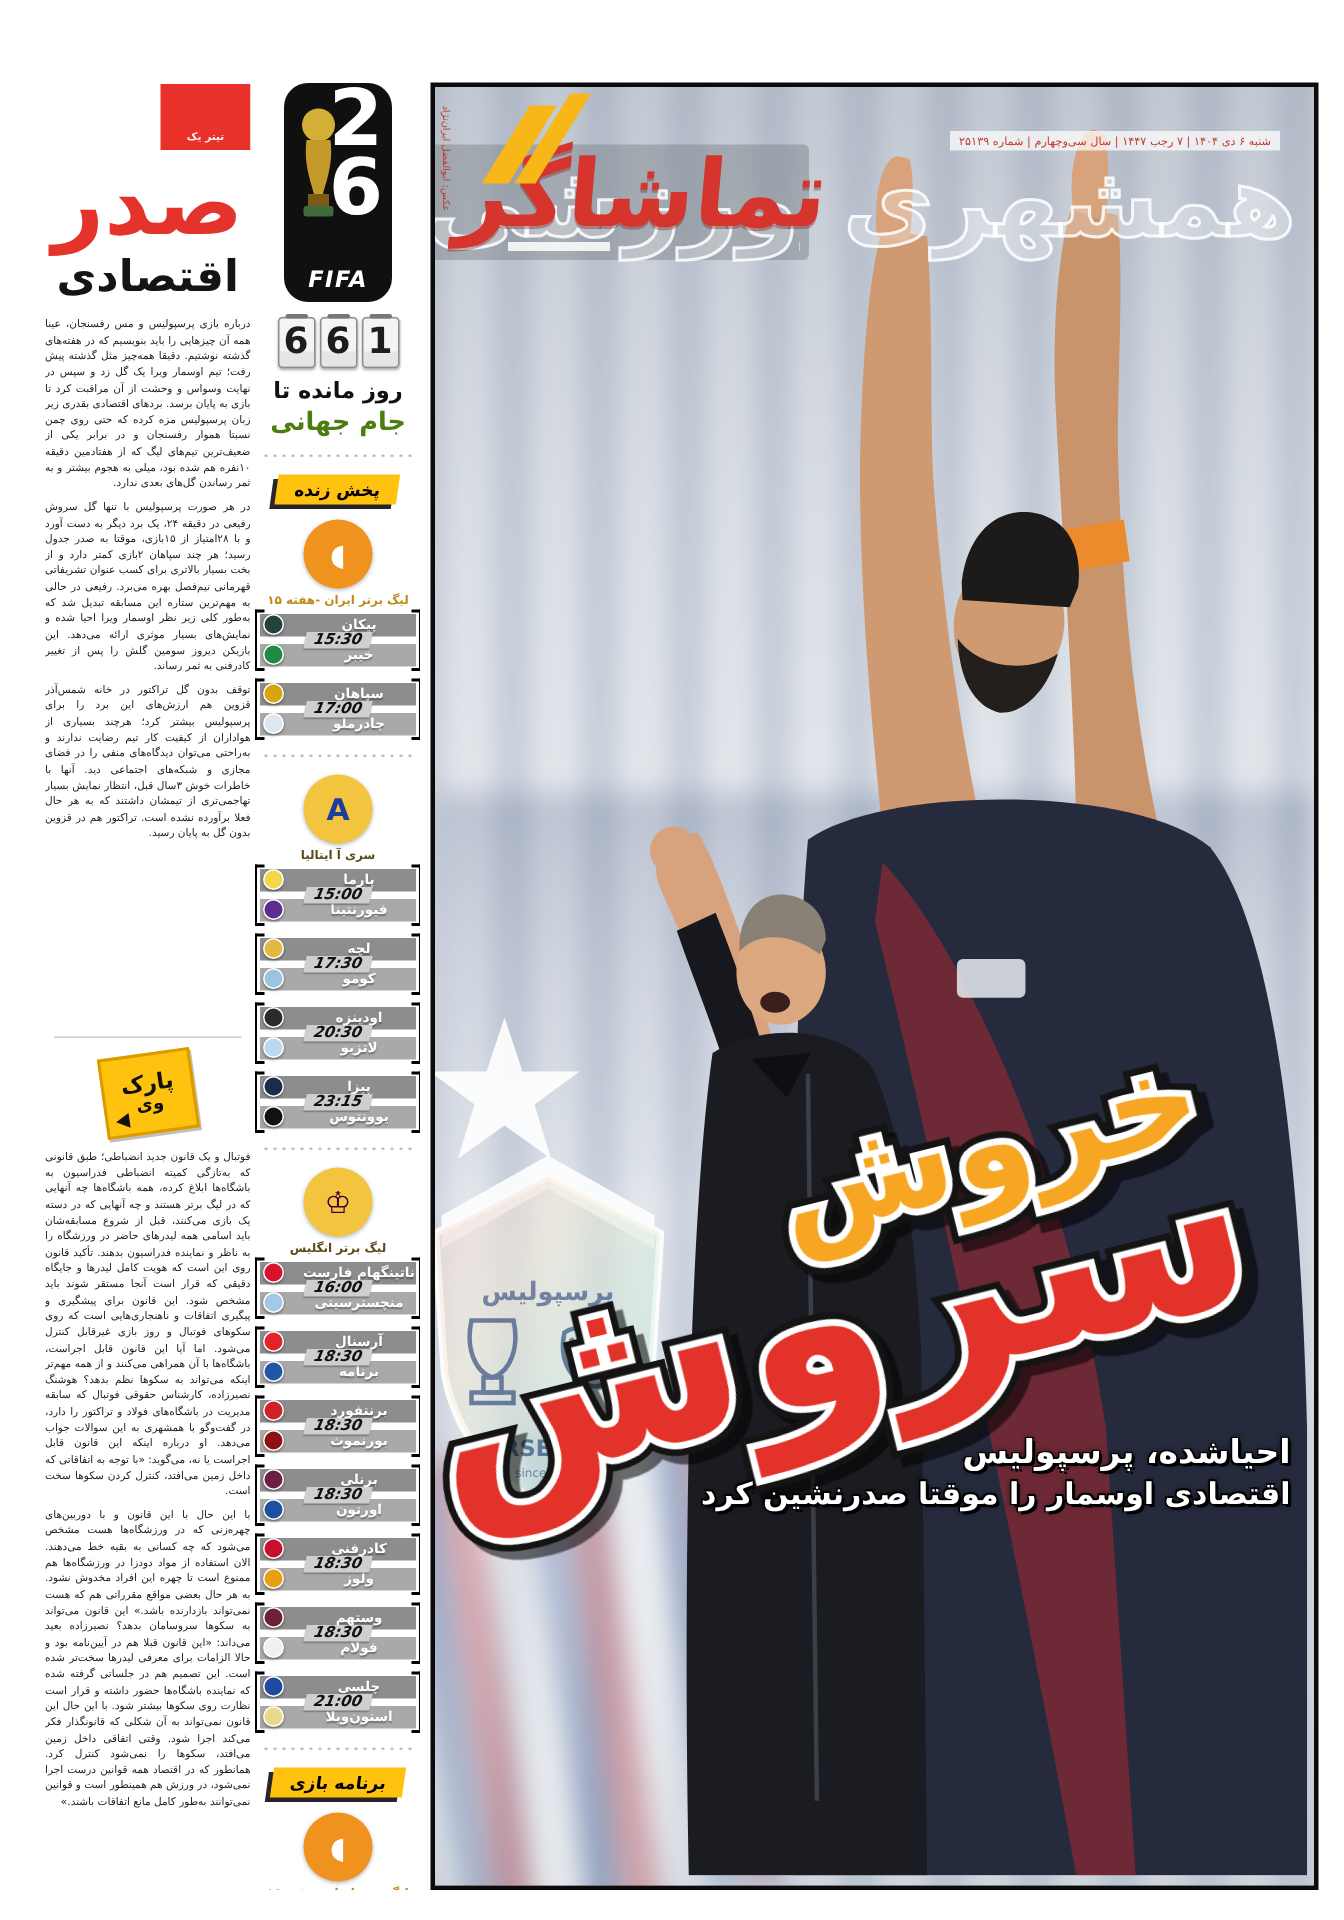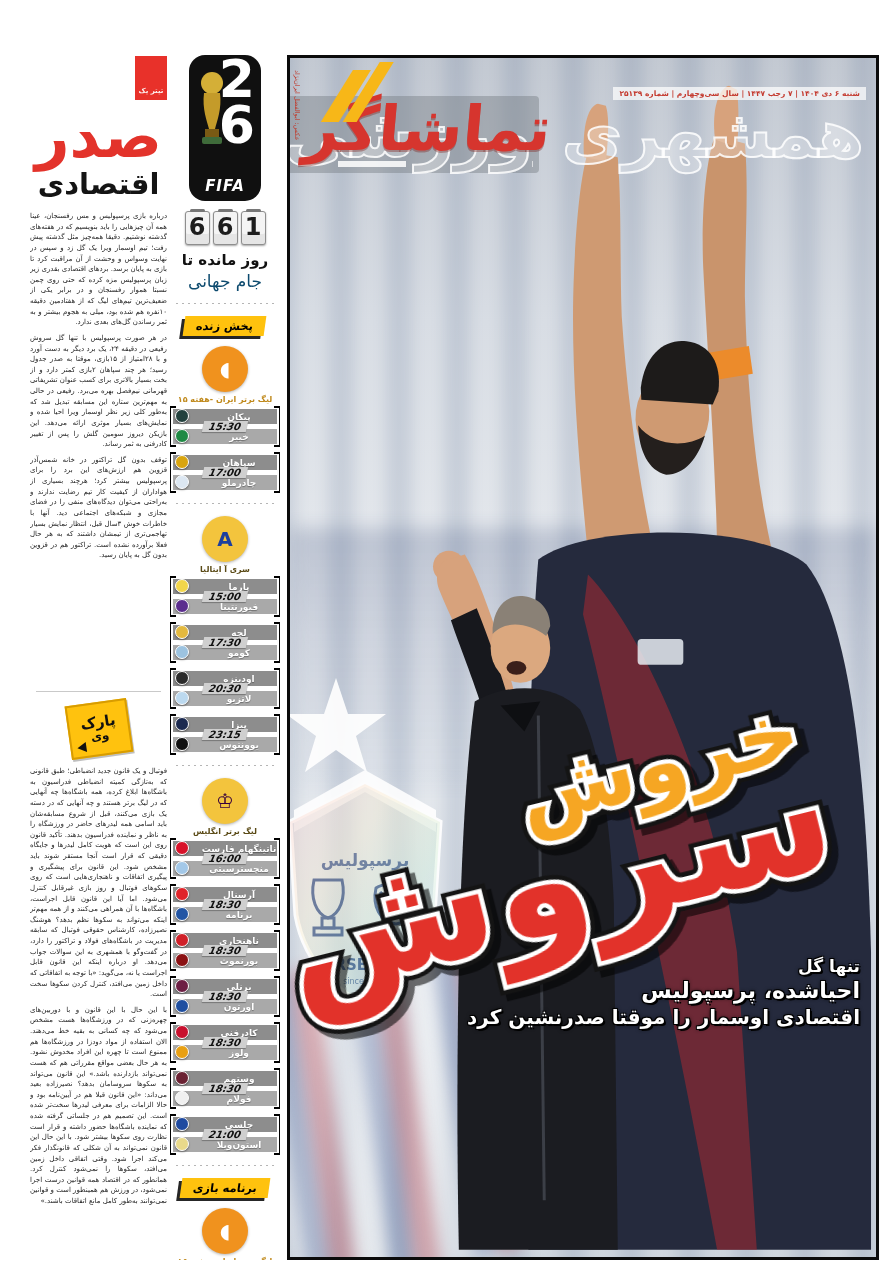--- a/index.html
+++ b/index.html
@@ -9,22 +9,22 @@
   .photo-frame{position:absolute;left:287px;top:55px;width:586px;height:1199px;
                border:3px solid #0b0b0b;overflow:hidden;
                background:linear-gradient(180deg,#c3c9d2 0%,#d8dde4 22%,#e8ebef 48%,#dfe4ea 72%,#cfd6de 100%);}
   .crowd-stripes{position:absolute;inset:-20px;filter:blur(7px);opacity:.5;
      background:repeating-linear-gradient(90deg,rgba(90,110,145,.35) 0 26px,rgba(255,255,255,0) 26px 58px);}
   .stand-band{position:absolute;left:0;right:0;top:470px;height:260px;filter:blur(9px);opacity:.45;
      background:linear-gradient(180deg,rgba(40,60,110,.45),rgba(140,160,190,.15));}
   .flag-streak{position:absolute;left:-40px;bottom:-10px;width:360px;height:330px;filter:blur(8px);opacity:.55;
      transform:rotate(-18deg);
      background:repeating-linear-gradient(100deg,rgba(200,30,40,.5) 0 26px,rgba(255,255,255,.8) 26px 60px,rgba(30,60,140,.4) 60px 84px);}
-  .dateline{position:absolute;top:29px;right:10px;max-width:330px;background:rgba(255,255,255,.72);
-            color:#c43b30;font-size:7.5px;font-weight:bold;padding:2px 6px;letter-spacing:0;}
+  .dateline{position:absolute;top:29px;right:23px;max-width:330px;background:rgba(255,255,255,.72);
+            color:#c43b30;font-size:7.5px;font-weight:normal;padding:2px 6px;letter-spacing:0;}
   .ghost-title{position:absolute;top:38px;right:12px;font-size:66px;font-weight:bold;white-space:nowrap;
                color:rgba(255,255,255,.28);-webkit-text-stroke:2px rgba(255,255,255,.85);letter-spacing:1px;}
   .ghost-title .boxed{background:rgba(120,126,134,.45);padding:0 6px;border-radius:4px;text-decoration:underline;}
   .logo-red{position:absolute;top:34px;left:14px;font-size:62px;font-weight:bold;color:#d6352e;
             transform:skewX(-5deg);text-shadow:0 2px 0 rgba(120,20,15,.35);}
   .slash{position:absolute;top:-22px;left:30px;width:18px;height:52px;background:#f7b718;transform:skewX(-28deg);}
   .slash.s2{left:54px;top:-30px;height:60px;width:14px;}
   .photo-credit{position:absolute;top:12px;left:3px;writing-mode:vertical-rl;font-size:6.5px;color:#c0392b;}
   .figures{position:absolute;inset:0;}
   .crest{position:absolute;left:-14px;top:612px;width:178px;height:340px;opacity:.92;}
@@ -45,21 +45,21 @@
              display:flex;flex-direction:column;align-items:center;justify-content:flex-end;padding-bottom:6px;box-sizing:border-box;}
   .fifa-digits{position:absolute;top:2px;right:6px;color:#fff;font-weight:bold;font-size:52px;line-height:.88;text-align:right;}
   .fifa-trophy{position:absolute;top:14px;left:8px;}
   .fifa-word{color:#fff;font-weight:bold;font-size:15px;letter-spacing:1px;font-style:italic;}
   .counter{display:flex;gap:3px;justify-content:center;margin:10px 0 6px;}
   .digit{width:23px;height:32px;background:#f4f4f4;border:1px solid #8e8e8e;border-radius:3px;
          color:#1d1d1d;font-weight:bold;font-size:24px;line-height:30px;
          box-shadow:inset 0 -10px 0 rgba(0,0,0,.06),0 1px 2px rgba(0,0,0,.35);position:relative;}
   .digit::before{content:"";position:absolute;top:-3px;left:4px;right:4px;height:3px;background:#777;border-radius:2px;}
   .cd-line1{font-size:15px;font-weight:bold;color:#111;}
-  .cd-line2{font-size:17px;font-weight:normal;color:#0c4a6e;margin-top:2px;}
+  .cd-line2{font-size:17px;font-weight:bold;color:#4d7c0f;margin-top:2px;}
   .dots{height:5px;margin:10px 4px;background-image:radial-gradient(#b5b5b5 1px,transparent 1.2px);
         background-size:6px 5px;background-repeat:repeat-x;background-position:center;}
   .tag{margin:2px auto 10px;background:#ffc20e;color:#000;font-weight:bold;font-size:11.5px;
        padding:3px 12px;width:fit-content;transform:skewX(-8deg);box-shadow:-3px 3px 0 rgba(0,0,0,.85);}
   .league{margin-bottom:2px;}
   .lg-logo{width:46px;height:46px;border-radius:50%;margin:2px auto 3px;display:flex;align-items:center;justify-content:center;
            box-shadow:0 1px 3px rgba(0,0,0,.3);}
   .lg-glyph{font-weight:bold;font-size:20px;line-height:1;}
   .lg-cap{font-size:8px;font-weight:bold;margin-bottom:5px;}
   .fixture{position:relative;margin:2px 3px 11px;}
@@ -71,21 +71,21 @@
   .bar.away{background:#a9a9a9;}
   .tlogo{position:absolute;left:2px;top:0px;width:14px;height:14px;border-radius:50%;border:1.5px solid #fff;
          box-shadow:0 1px 2px rgba(0,0,0,.4);box-sizing:border-box;}
   .tname{width:100%;color:#fff;font-weight:bold;font-size:9px;padding-left:28px;box-sizing:border-box;
          text-shadow:0 1px 1px rgba(0,0,0,.35);}
   .ftime{position:relative;z-index:2;width:44px;margin:-3px auto;transform:skewX(-12deg);background:#cfcfcf;
          color:#111;font-weight:bold;font-style:italic;font-size:10px;line-height:11px;text-align:center;
          box-shadow:0 1px 1px rgba(0,0,0,.3);}
   
   .left-col{position:absolute;left:30px;top:52px;width:137px;height:1212px;overflow:hidden;}
-  .kicker{width:32px;height:44px;background:#e8312a;margin:4px 0 8px auto;display:flex;align-items:flex-end;justify-content:center;}
+  .kicker{width:60px;height:44px;background:#e8312a;margin:4px 0 8px auto;display:flex;align-items:flex-end;justify-content:center;}
   .kicker span{color:rgba(255,255,255,.92);font-size:7px;font-weight:bold;margin-bottom:5px;}
   .h-red{color:#e3332b;font-size:60px;font-weight:bold;text-align:center;line-height:.95;margin:2px 0 0;}
   .h-black{color:#141414;font-size:29px;font-weight:bold;text-align:center;margin:2px 0 10px;}
   .body{font-size:7px;line-height:1.52;text-align:justify;color:#222;}
   .body p{margin:0 0 5px;}
   .art1-body{min-height:470px;}
   .divider{border-top:1px solid #c9c9c9;margin:10px 6px;}
   .stamp{width:58px;height:50px;background:#ffc20e;border:2px solid #d89c00;transform:rotate(-8deg);
          margin:8px auto 10px;display:flex;flex-direction:column;align-items:center;justify-content:center;
          font-weight:bold;color:#111;box-shadow:1px 2px 0 rgba(0,0,0,.25);position:relative;}
@@ -268,21 +268,21 @@
             <div class="bar away">
               <span class="tlogo" style="background: rgb(34, 85, 164);"></span>
               <span class="tname">برنامه</span>
             </div>
           </div>
           <div class="fixture">
             <i class="brl"></i>
             <i class="brr"></i>
             <div class="bar home">
               <span class="tlogo" style="background: rgb(208, 32, 40);"></span>
-              <span class="tname">ناهنجاری</span>
+              <span class="tname">برنتفورد</span>
             </div>
             <div class="ftime">18:30</div>
             <div class="bar away">
               <span class="tlogo" style="background: rgb(139, 17, 19);"></span>
               <span class="tname">بورنموث</span>
             </div>
           </div>
           <div class="fixture">
             <i class="brl"></i>
             <i class="brr"></i>
@@ -421,19 +421,18 @@
     <div class="photo-credit">عکس: ابوالفضل ایران‌نژاد</div>
 
     <div class="big-title t-khorosh">
       <span class="txt" data-text="خروش">خروش</span>
     </div>
     <div class="big-title t-soroush">
       <span class="txt" data-text="سروش">سروش</span>
     </div>
 
     <div class="cover-caption" id="caption-lines">
-        <div class="cap-line" style="color: rgb(255, 255, 255); font-size: 17px;">تنها گل</div>
         <div class="cap-line" style="color: rgb(255, 255, 255); font-size: 22px;">احیاشده، پرسپولیس</div>
         <div class="cap-line" style="color: rgb(255, 255, 255); font-size: 20px;">اقتصادی اوسمار را موقتا صدرنشین کرد</div>
       </div>
   </div>
 
 </div>
 
 </body></html>

